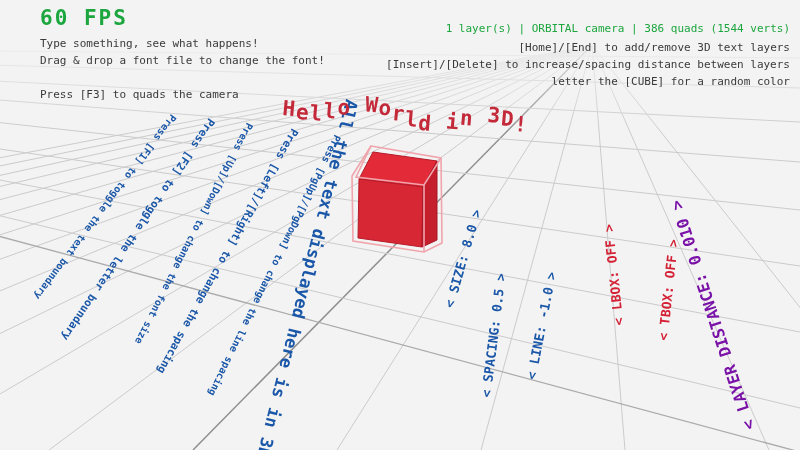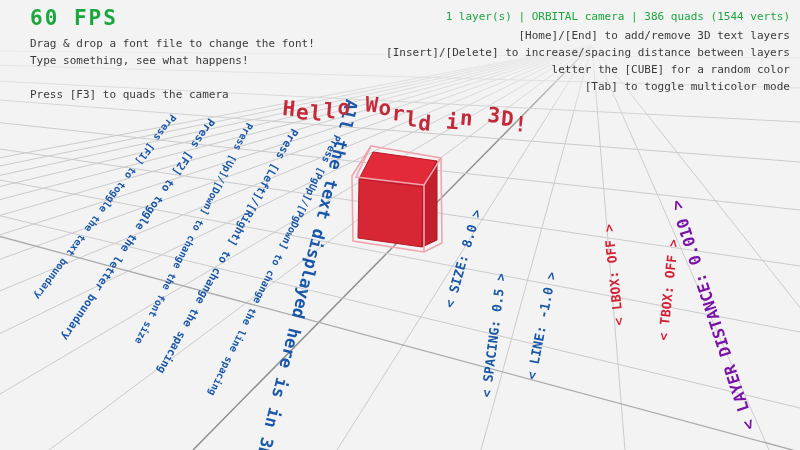--- a/index.html
+++ b/index.html
@@ -27,23 +27,23 @@
   .p0{left:449px;top:300px;transform:rotate(-74deg);}
   .p1{left:486px;top:390px;transform:rotate(-83deg);}
   .p2{left:531px;top:372px;transform:rotate(-79deg);}
   .p3{left:619px;top:318px;transform:rotate(-96deg);}
   .p4{left:663px;top:333px;transform:rotate(-84deg);}
   .p5{left:750px;top:420px;transform:rotate(-108deg);font-size:16px;}
   
   .cube{position:absolute;left:340px;top:134px;cursor:pointer;}
   
   .hud{position:absolute;color:#3a3a3a;font-size:11px;line-height:17px;}
-  .hud-left{left:30px;top:10px;}
+  .hud-left{left:40px;top:10px;}
   .fps{font-size:21px;font-weight:bold;letter-spacing:2px;margin-bottom:8px;}
-  .hud-right{right:10px;top:8px;text-align:right;}
+  .hud-right{right:10px;top:20px;text-align:right;}
   .status{margin-bottom:2px;}
   .gap{height:17px;}
 </style>
 </head>
 <body>
 
 <div class="scene">
 
   <svg class="gridsvg" width="800" height="450">
       <line x1="592" y1="45" x2="913" y2="450" stroke="#cbcbcb" stroke-width="1"></line>
@@ -98,25 +98,24 @@
     <path d="M31,12 L101,24 L102,109 L84,118 L13,107 L12,42 Z" fill="none" stroke="#f0a4ac" stroke-width="1.6"></path>
     <path d="M31,12 L16,43 L84,51 L101,24" fill="none" stroke="#f0a4ac" stroke-width="1.6"></path>
     <path d="M84,51 L84,118" fill="none" stroke="#f0a4ac" stroke-width="1.6"></path>
   </svg>
 
   <div class="gtext hello" style="color: rgb(196, 41, 58);"><span style="display: inline-block; transform: translateY(4px);">H</span><span style="display: inline-block; transform: translateY(6.7px);">e</span><span style="display: inline-block; transform: translateY(6.4px);">l</span><span style="display: inline-block; transform: translateY(3px);">l</span><span style="display: inline-block; transform: translateY(-1.8px);">o</span><span style="display: inline-block; transform: translateY(-5.7px);"> </span><span style="display: inline-block; transform: translateY(-7px);">W</span><span style="display: inline-block; transform: translateY(-4.9px);">o</span><span style="display: inline-block; transform: translateY(-0.6px);">r</span><span style="display: inline-block; transform: translateY(4px);">l</span><span style="display: inline-block; transform: translateY(6.8px);">d</span><span style="display: inline-block; transform: translateY(6.3px);"> </span><span style="display: inline-block; transform: translateY(2.9px);">i</span><span style="display: inline-block; transform: translateY(-1.9px);">n</span><span style="display: inline-block; transform: translateY(-5.8px);"> </span><span style="display: inline-block; transform: translateY(-7px);">3</span><span style="display: inline-block; transform: translateY(-4.9px);">D</span><span style="display: inline-block; transform: translateY(-0.5px);">!</span></div>
 </div>
 
 <div class="hud hud-left">
   <div class="fps" style="color: rgb(28, 166, 62);">60 FPS</div>
+  <div>Type something, see what happens!</div>
   <div>Drag &amp; drop a font file to change the font!</div>
-  <div>Type something, see what happens!</div>
   <div class="gap"></div>
   <div>Press [F3] to quads the camera</div>
 </div>
 
 <div class="hud hud-right">
   <div class="status" style="color: rgb(28, 166, 62);">1 layer(s) | ORBITAL camera |  386 quads (1544 verts)</div>
   <div>[Home]/[End] to add/remove 3D text layers</div>
   <div>[Insert]/[Delete] to increase/spacing distance between layers</div>
   <div>letter the [CUBE] for a random color</div>
-  <div>[Tab] to toggle multicolor mode</div>
 </div>
 
 </body></html>

